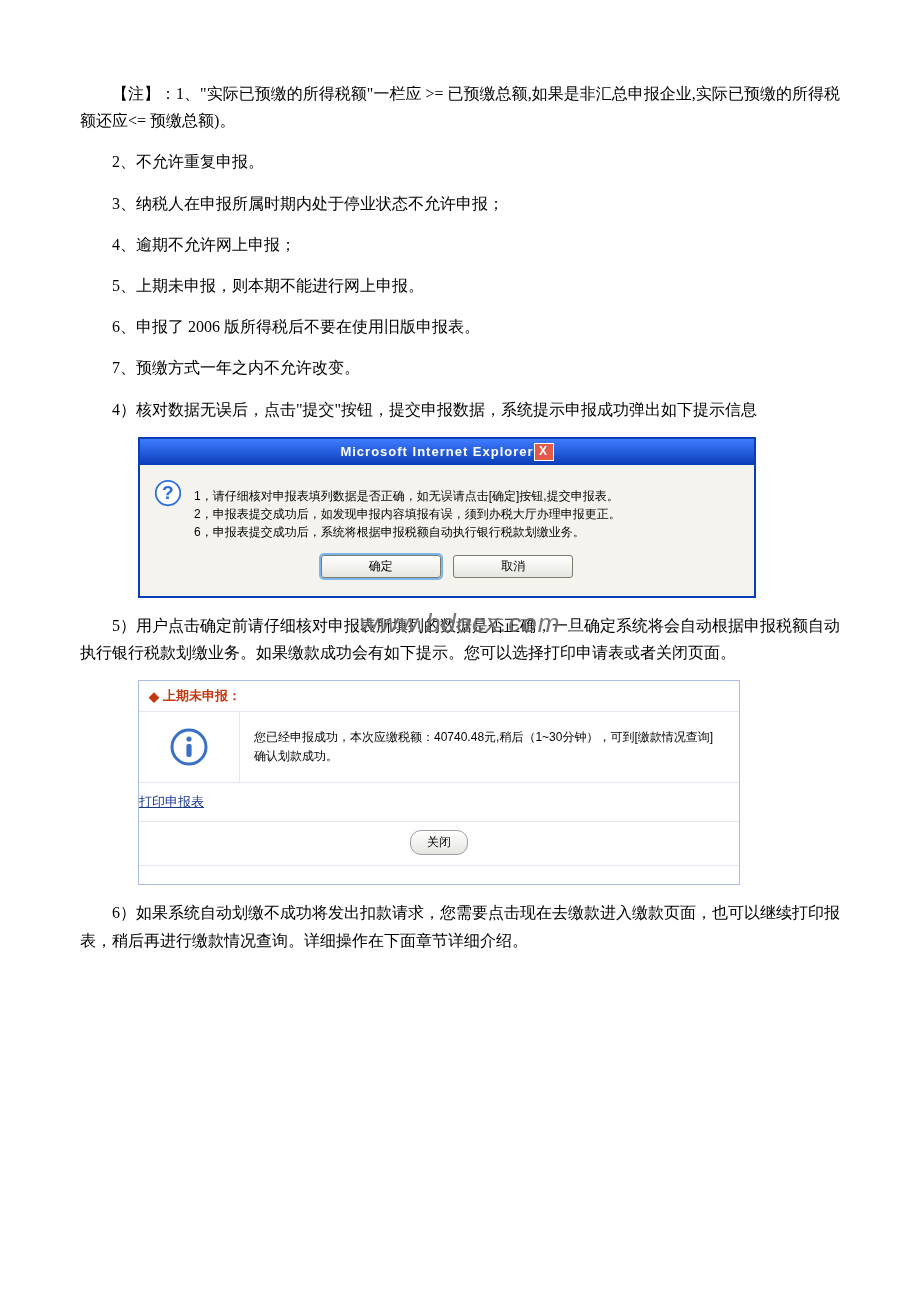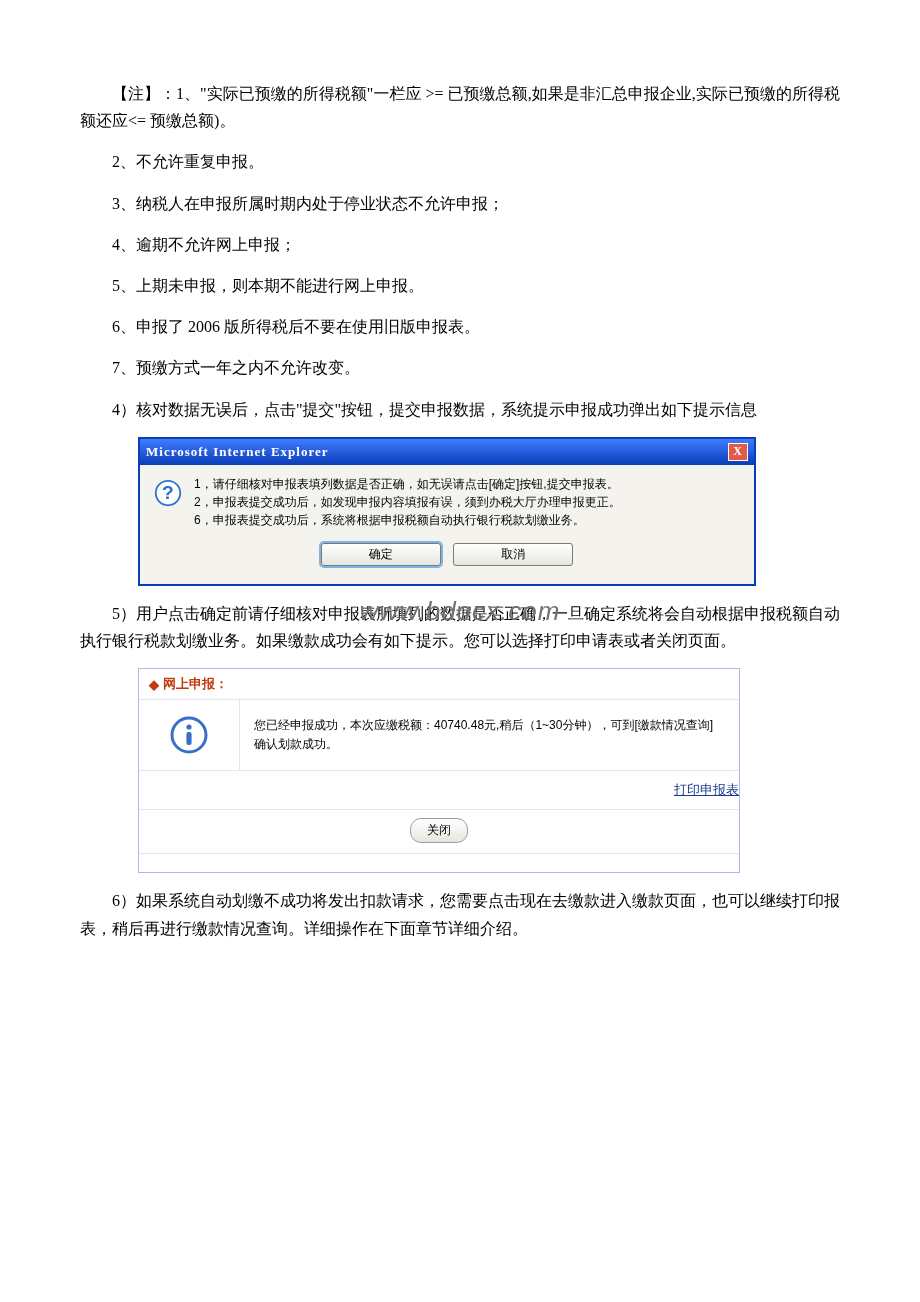--- a/index.html
+++ b/index.html
@@ -31,23 +31,23 @@
     font-family: "SimSun", sans-serif;
     box-shadow: 0 0 0 2px rgba(255,255,255,0.0);
   }
   .ie-title {
     background: linear-gradient(to bottom, #3f7cff 0%, #0a3db8 100%);
     color: #fff;
     font-weight: bold;
     font-size: 13px;
     padding: 4px 6px;
     display: flex;
-    justify-content: space-between;
-    align-items: center;
-    font-family: Liberation Serif, serif;
+    justify-content: center;
+    align-items: center;
+    font-family: Liberation Sans, sans-serif;
     letter-spacing: 1px;
   }
   .ie-close {
     width: 18px;
     height: 16px;
     background: #e45a4a;
     border: 1px solid #fff;
     color: #fff;
     font-size: 12px;
     line-height: 14px;
@@ -67,20 +67,21 @@
   .ie-q {
     width: 28px;
     height: 28px;
     flex: none;
     margin-top: 4px;
   }
   .ie-msgs {
     font-size: 12px;
     line-height: 1.5;
     font-family: "SimSun", sans-serif;
+    margin-top: 12px;
   }
   .ie-btns {
     text-align: center;
     margin-top: 14px;
   }
   .win-btn {
     display: inline-block;
     min-width: 66px;
     padding: 2px 26px;
     font-size: 12px;
@@ -139,21 +140,21 @@
     border-right: 1px solid #e1e6ef;
     padding: 12px 0;
   }
   .wp-msg-cell {
     flex: 1;
     padding: 16px 14px;
     font-size: 12px;
     line-height: 1.6;
   }
   .wp-link {
-    text-align: right;
+    text-align: left;
     padding: 10px 0;
     border-bottom: 1px solid #e1e6ef;
   }
   .wp-link a {
     color: #1a3a8a;
     text-decoration: underline;
     font-size: 13px;
   }
   .wp-close {
     text-align: center;
@@ -228,21 +229,21 @@
 
   <div class="watermark">
     <span class="watermark-text">www.bdocx.com</span>
   </div>
 
   <p class="indent">5）用户点击确定前请仔细核对申报表所填列的数据是否正确，一旦确定系统将会自动根据申报税额自动执行银行税款划缴业务。如果缴款成功会有如下提示。您可以选择打印申请表或者关闭页面。</p>
 
   <div class="web-panel">
     <div class="wp-sub">
       <span class="arrow">◆</span>
-      <span>网上申报：</span>
+      <span>上期未申报：</span>
     </div>
     <div class="wp-row">
       <div class="wp-icon-cell">
         <svg width="40" height="40" viewBox="0 0 40 40">
           <circle cx="20" cy="20" r="17" fill="#fff" stroke="#3a6fc8" stroke-width="3"></circle>
           <circle cx="20" cy="12" r="2.6" fill="#3a6fc8"></circle>
           <rect x="17.4" y="17" width="5.2" height="13" rx="2" fill="#3a6fc8"></rect>
         </svg>
       </div>
       <div class="wp-msg-cell">您已经申报成功，本次应缴税额：40740.48元,稍后（1~30分钟），可到[缴款情况查询]确认划款成功。</div>

